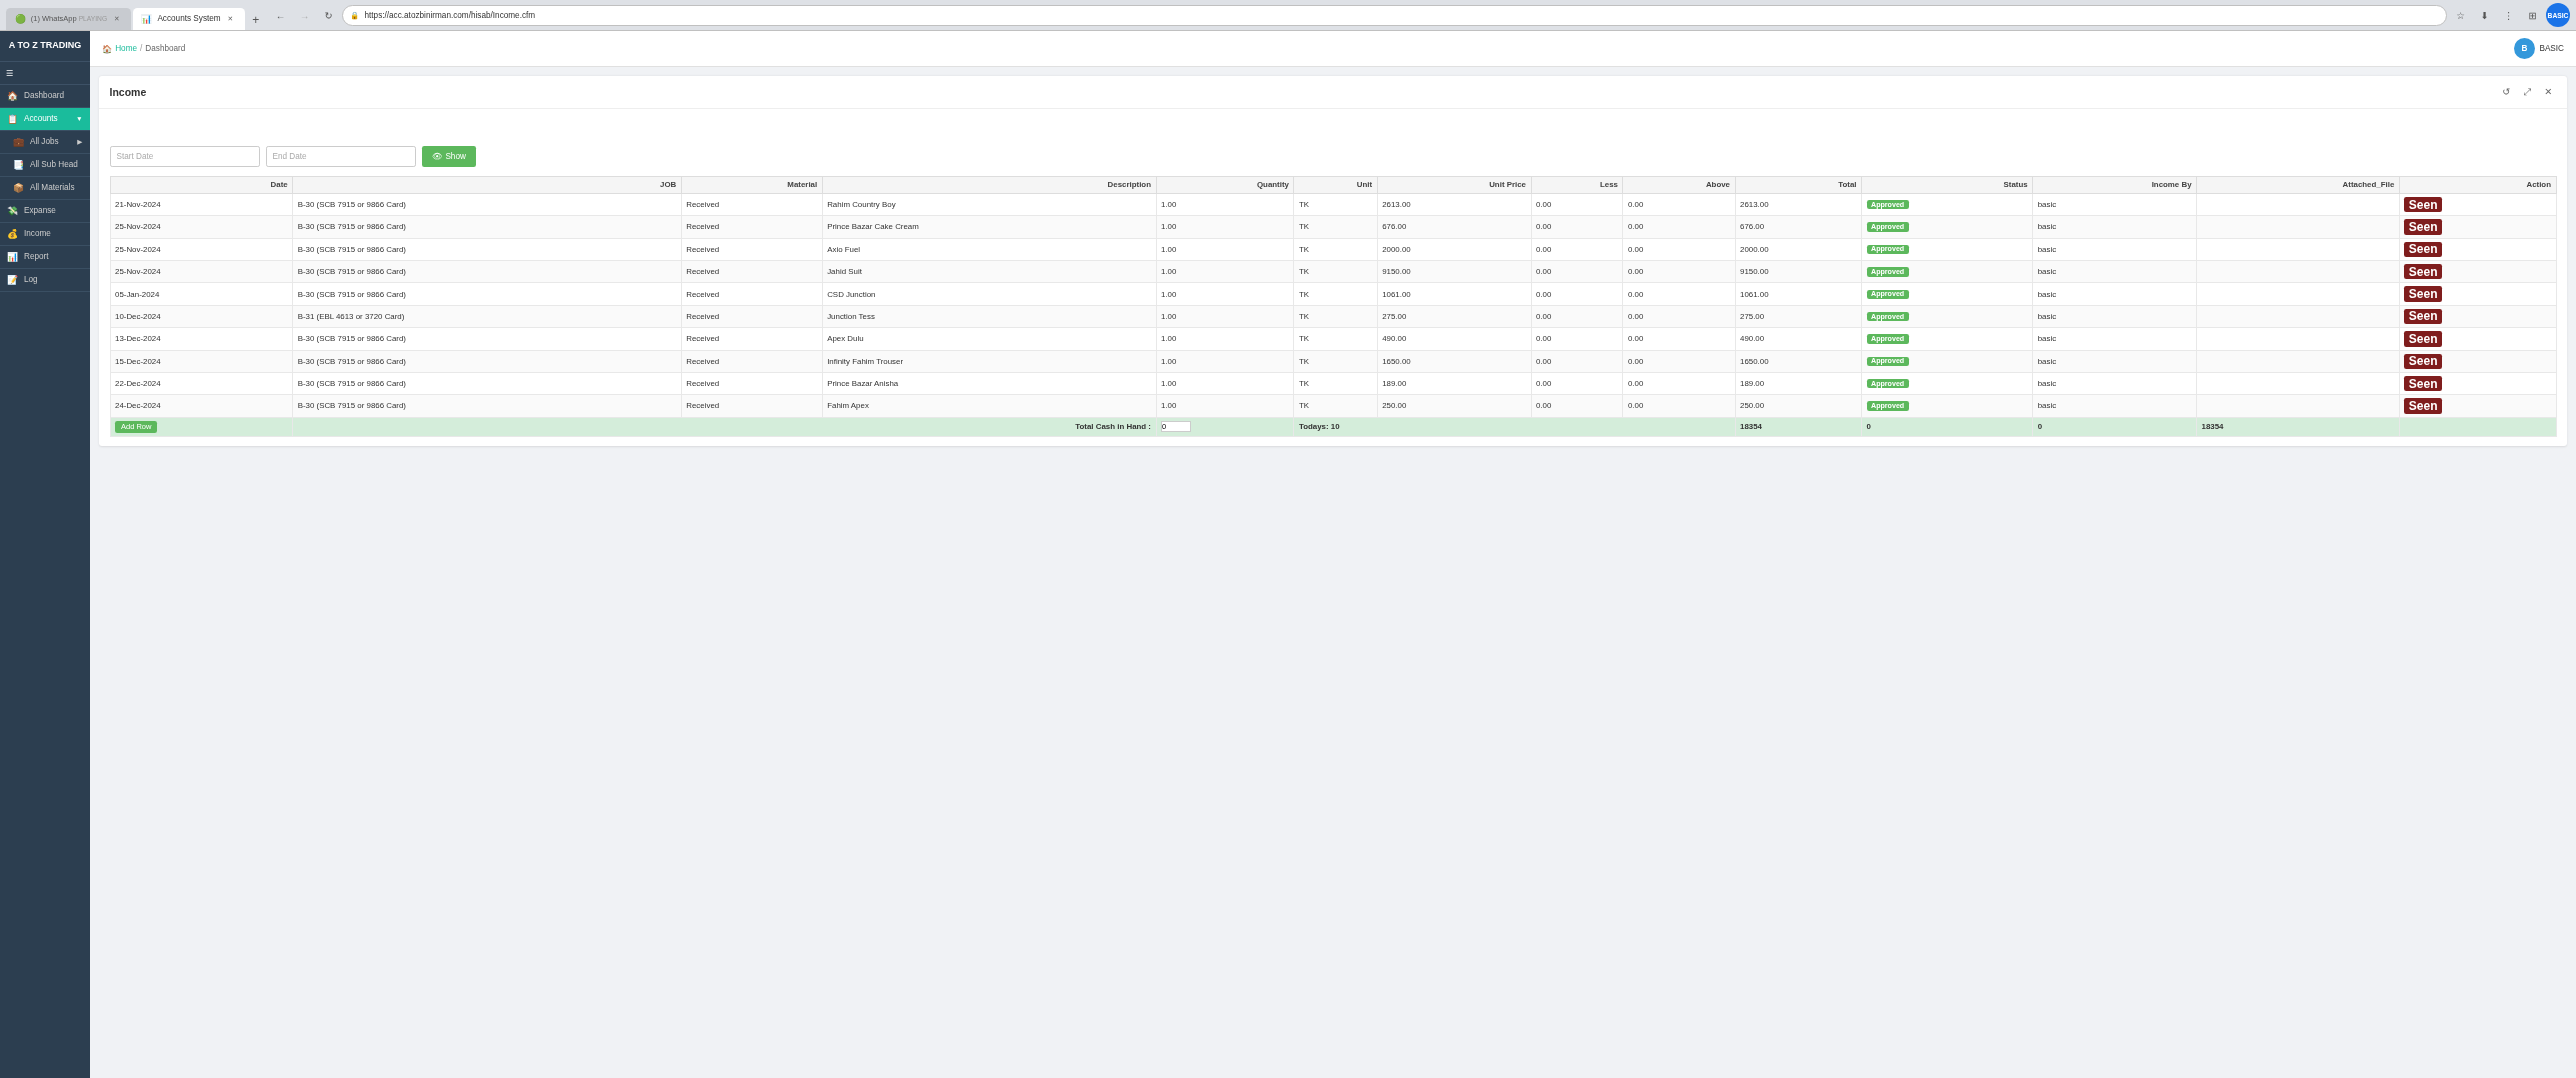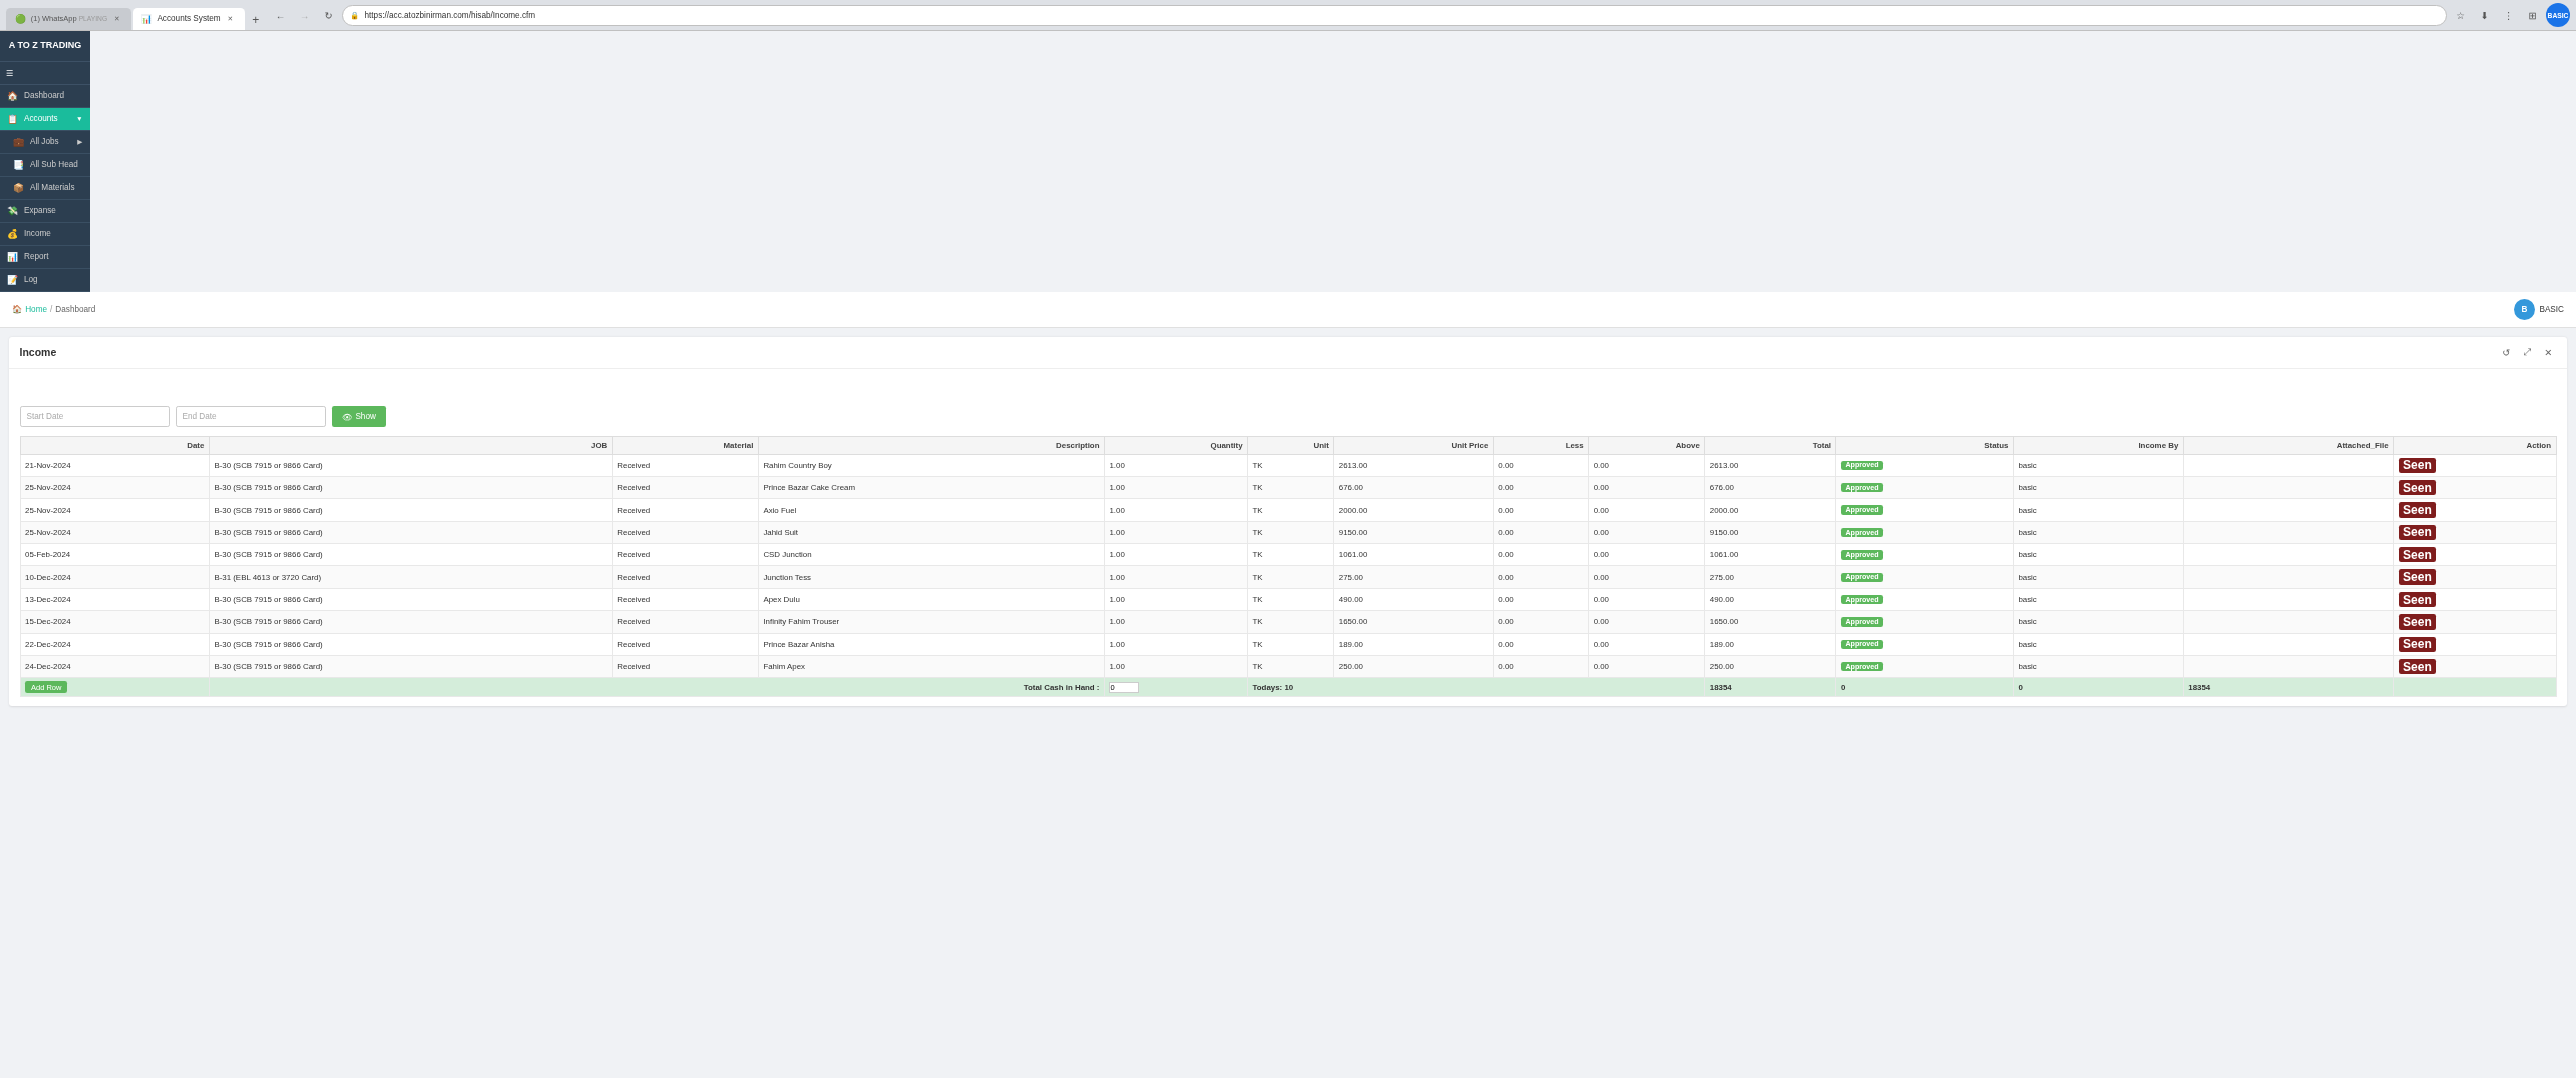--- a/index.html
+++ b/index.html
@@ -90,21 +90,20 @@
       color: white;
       display: flex; align-items: center; justify-content: center;
       font-size: 8.2px; font-weight: bold; cursor: pointer;
     }
 
     
     .app-container {
       display: flex;
       height: calc(100vh - 31px);
       background: #f0f2f5;
-      flex-direction: column;
     }
 
     
     .sidebar {
       width: 90px;
       background: #2c3e50;
       color: white;
       display: flex;
       flex-direction: column;
       flex-shrink: 0;
@@ -529,21 +528,21 @@
       <td>9150.00</td>
       <td>0.00</td>
       <td>0.00</td>
       <td>9150.00</td>
       <td><span class="status-badge status-approved">Approved</span></td>
       <td>basic</td>
       <td></td>
       <td><span class="action-btn">Seen</span></td>
     </tr>
                   <tr>
-      <td>05-Feb-2024</td>
+      <td>05-Jan-2024</td>
       <td>B-30 (SCB 7915 or 9866 Card)</td>
       <td>Received</td>
       <td>CSD Junction</td>
       <td>1.00</td>
       <td>TK</td>
       <td>1061.00</td>
       <td>0.00</td>
       <td>0.00</td>
       <td>1061.00</td>
       <td><span class="status-badge status-approved">Approved</span></td>

